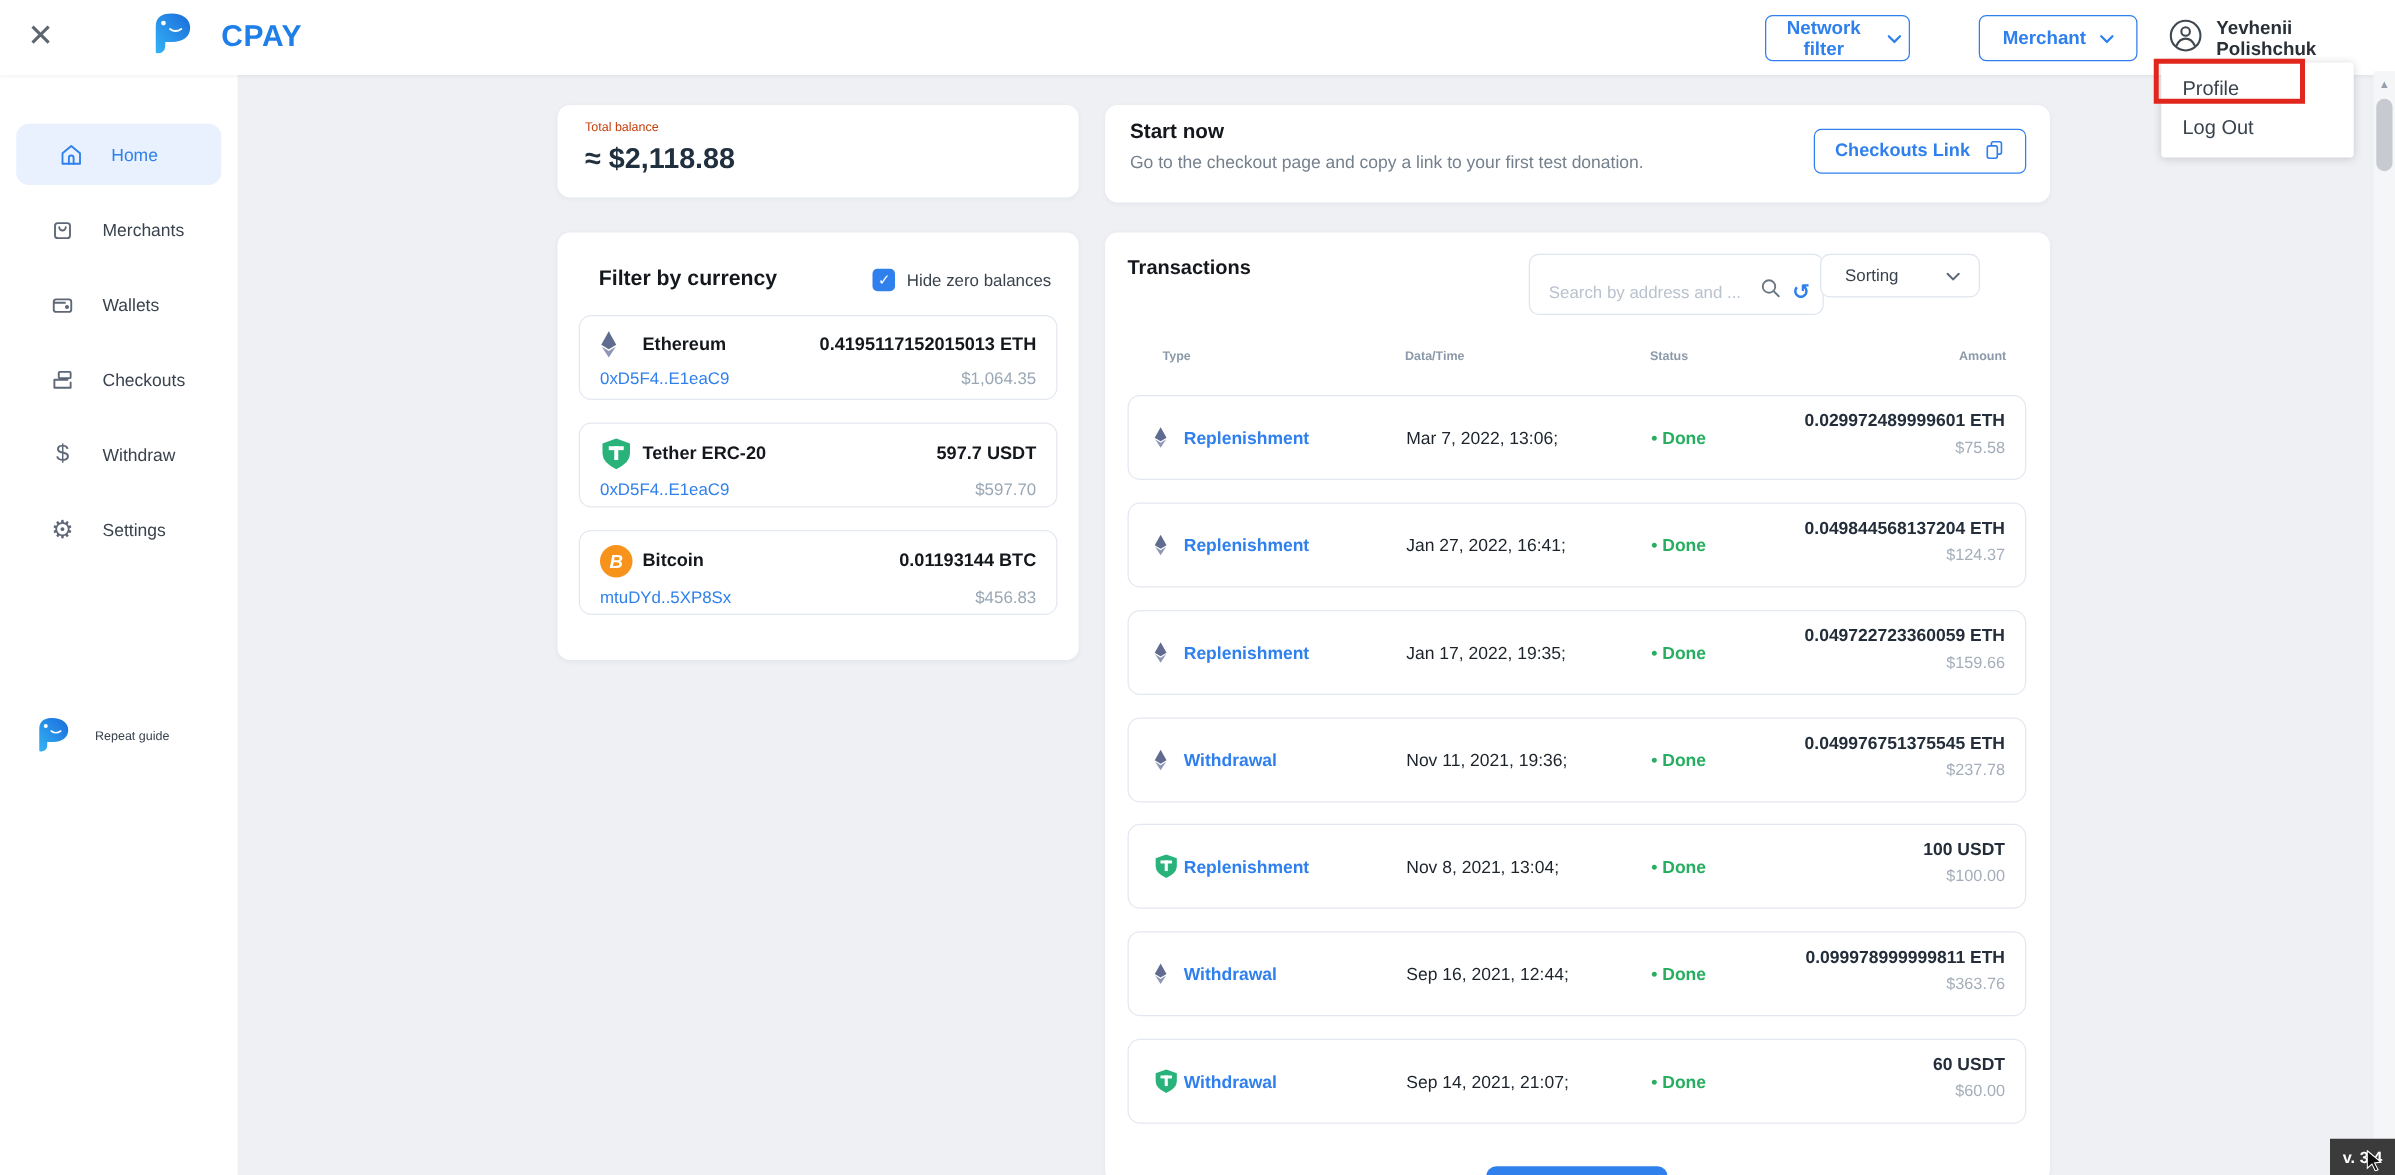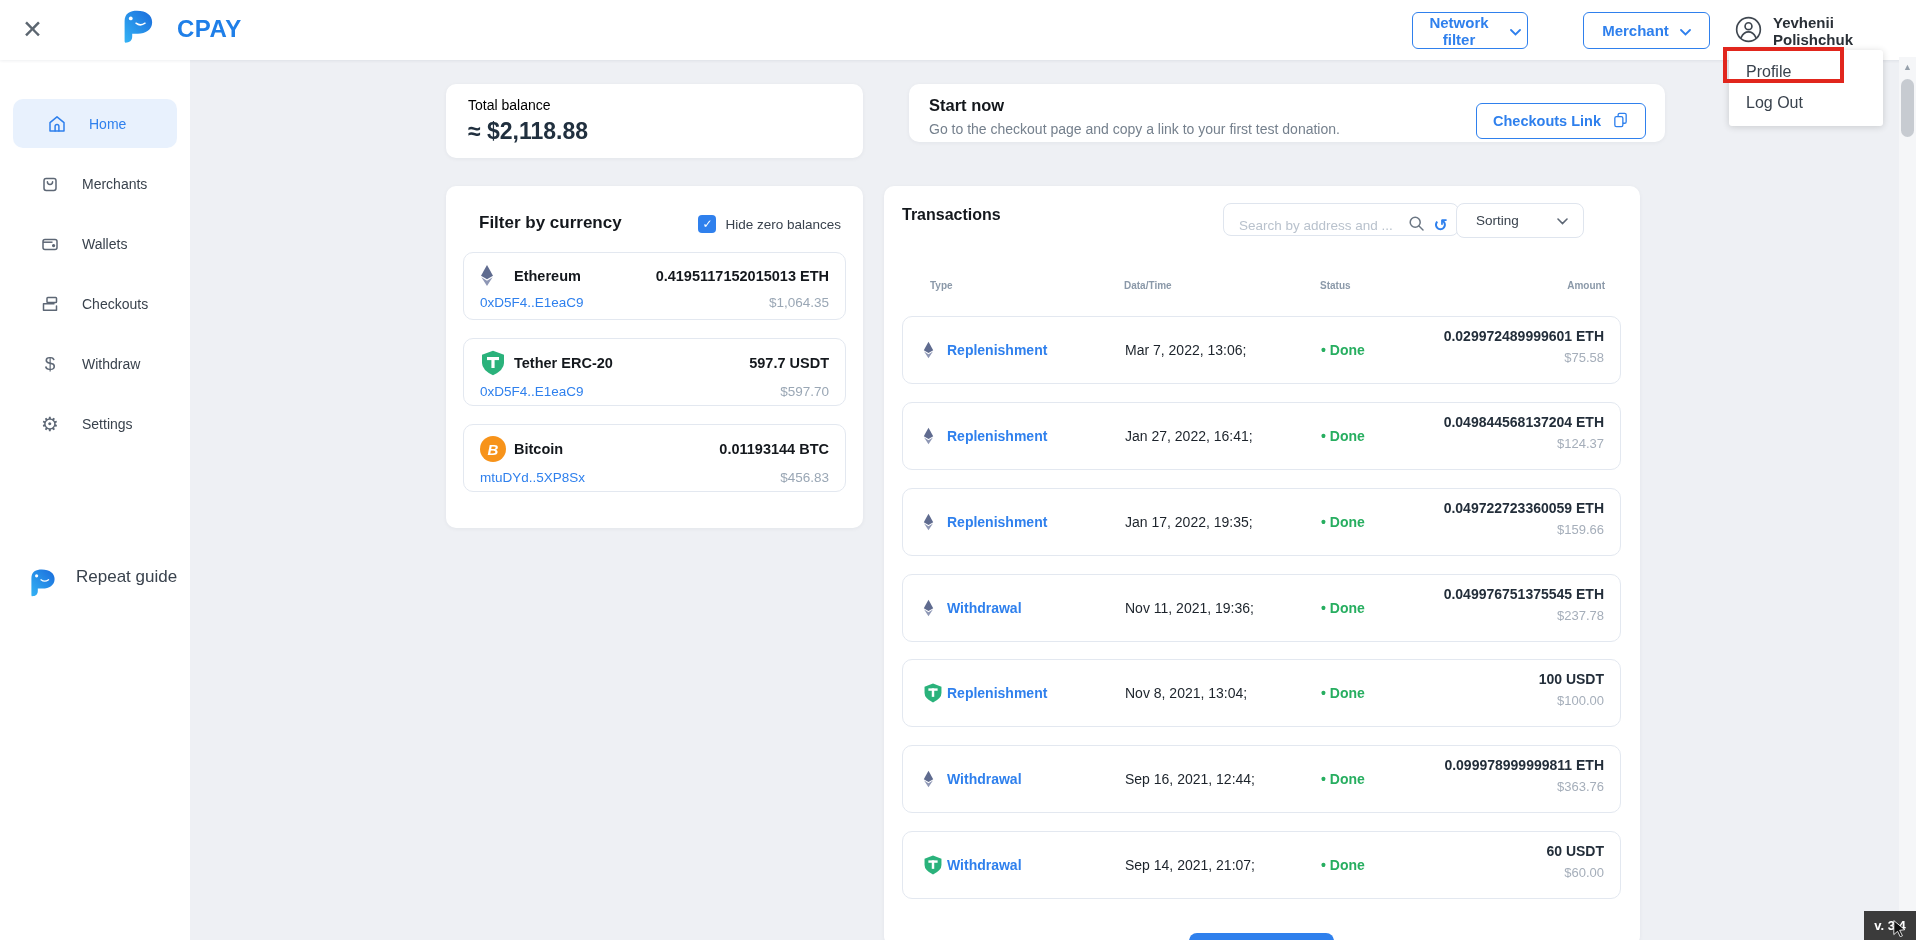--- a/index.html
+++ b/index.html
@@ -30,31 +30,31 @@
   
   .sidebar{position:absolute;left:0;top:60px;width:190px;height:880px;background:#fff;z-index:2;}
   .side-item{position:absolute;left:13px;width:164px;height:49px;border-radius:10px;display:flex;
              align-items:center;gap:21px;padding-left:26px;cursor:pointer;color:#39424d;font-size:14px;}
   .side-item .sicon{width:22px;height:22px;display:flex;align-items:center;justify-content:center;color:#5d6775;}
   .side-item.active{background:#e8f1fd;color:#2f80ed;padding-left:33px;}
   .side-item.active .sicon{color:#2f80ed;}
   .glyph-icon::after{font-size:19px;}
   .dollar-glyph::after{content:"$";font-size:19px;}
   .gear-glyph::after{content:"⚙";font-size:20px;}
-  .repeat-guide{position:absolute;left:24px;top:507px;height:44px;display:flex;gap:18px;
-                font-size:17px;color:#39424d;cursor:pointer;}
+  .repeat-guide{position:absolute;left:24px;top:507px;height:44px;display:flex;align-items:center;gap:18px;
+                font-size:10px;color:#39424d;cursor:pointer;}
 
   
   .card{position:absolute;background:#fff;border-radius:10px;box-shadow:0 1px 4px rgba(27,43,66,.05);}
 
   #balance-card{left:446px;top:84px;width:417px;height:74px;padding:13px 22px;}
-  .bal-label{font-size:14px;color:#000000;}
+  .bal-label{font-size:10px;color:#c2410c;}
   .bal-value{font-size:23px;font-weight:600;color:#21303f;margin-top:5px;}
 
-  #start-card{left:909px;top:84px;width:756px;height:58px;}
+  #start-card{left:884px;top:84px;width:756px;height:78px;}
   .start-title{position:absolute;left:20px;top:12px;font-size:16.5px;font-weight:600;color:#14181d;}
   .start-sub{position:absolute;left:20px;top:37px;font-size:14px;color:#75808d;}
   .checkouts-btn{position:absolute;right:19px;top:19px;width:170px;height:36px;border:1px solid #2f80ed;
                  border-radius:6px;background:#fff;color:#2f80ed;font-size:14.5px;font-weight:600;
                  display:flex;align-items:center;justify-content:center;gap:11px;cursor:pointer;}
 
   #filter-card{left:446px;top:186px;width:417px;height:342px;}
   .filter-title{position:absolute;left:33px;top:27px;font-size:17px;font-weight:700;color:#14181d;}
   .hz-group{position:absolute;right:22px;top:29px;display:flex;align-items:center;gap:9px;cursor:pointer;}
   .checkbox{width:18px;height:18px;background:#2f80ed;border-radius:4px;color:#fff;font-size:12px;
@@ -66,21 +66,21 @@
   .cur-l1{display:flex;align-items:center;}
   .cur-icon{width:28px;display:flex;align-items:center;}
   .cur-name{font-size:14.5px;font-weight:700;color:#14181d;margin-left:6px;}
   .cur-amount{margin-left:auto;font-size:14.5px;font-weight:700;color:#14181d;}
   .cur-l2{display:flex;align-items:center;margin-top:8px;}
   .cur-address{font-size:13.5px;color:#2f80ed;cursor:pointer;text-decoration:none;}
   .cur-usd{margin-left:auto;font-size:13.5px;color:#9aa7b5;}
 
   #tx-card{left:884px;top:186px;width:756px;height:760px;}
   .tx-title{position:absolute;left:18px;top:20px;font-size:16px;font-weight:700;color:#14181d;}
-  .tx-search{position:absolute;left:339px;top:17px;width:236px;height:33px;border:1px solid #dfe5ee;
+  .tx-search{position:absolute;left:339px;top:17px;width:236px;height:49px;border:1px solid #dfe5ee;
              border-radius:8px;display:flex;align-items:center;padding:11px 10px 0 13px;background:#fff;}
   .tx-search input{border:none;outline:none;flex:1;font-size:13.5px;color:#39424d;min-width:0;background:transparent;}
   .tx-search input::placeholder{color:#b9c2cd;}
   .refresh-glyph{color:#2f80ed;font-size:17px;font-weight:bold;margin-left:9px;cursor:pointer;line-height:1;}
   .sorting-btn{position:absolute;left:572px;top:17px;width:128px;height:35px;border:1px solid #dfe5ee;
                border-radius:8px;background:#fff;display:flex;align-items:center;padding:0 15px 0 19px;
                font-size:13.5px;color:#39424d;cursor:pointer;}
   .sorting-btn .chev{margin-left:auto;color:#5d6775;}
   .tx-head{position:absolute;left:18px;top:94px;width:719px;height:20px;font-size:10px;color:#8b99a9;font-weight:600;}
   .th-type{position:absolute;left:28px;}

